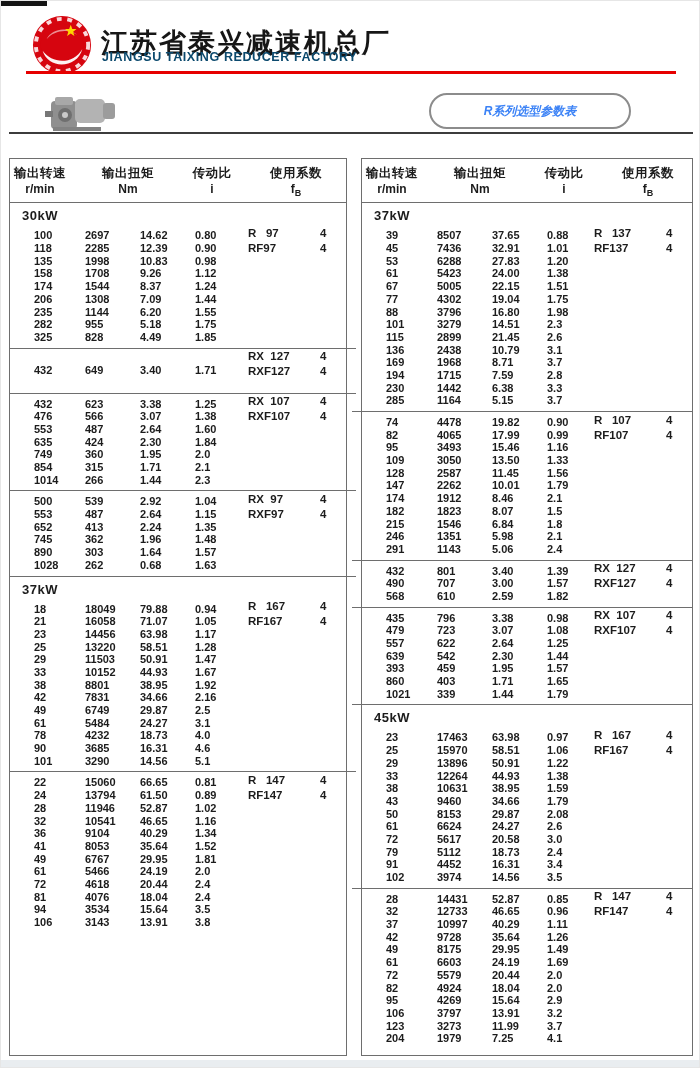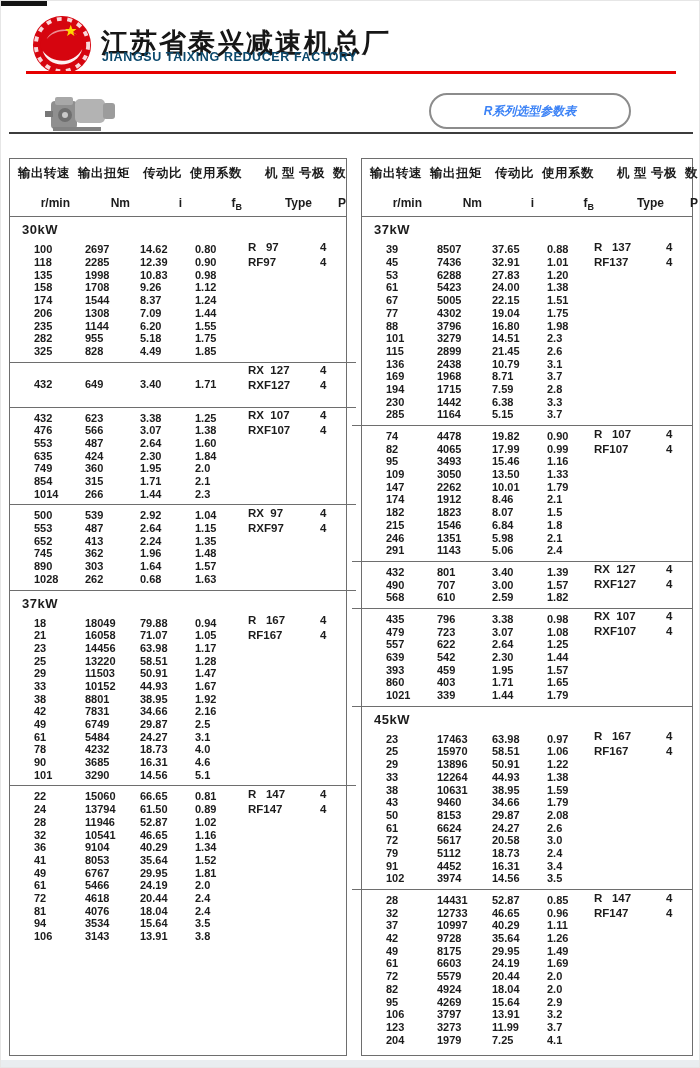--- a/index.html
+++ b/index.html
@@ -15,23 +15,23 @@
   .product-img{position:absolute;left:44px;top:86px;width:78px;height:48px;}
   .series-badge{position:absolute;left:428px;top:92px;width:198px;height:32px;
         border:2px solid #8c8c8c;border-radius:18px;display:flex;align-items:center;justify-content:center;
         font-size:12px;font-weight:bold;font-style:italic;color:#3b82f6;background:#fff;}
   .dark-rule{position:absolute;left:8px;top:131px;width:684px;height:2px;background:#3c3c3c;}
   
   .tbox{position:absolute;top:157px;height:898px;border:1px solid #6e6e6e;background:#fff;box-sizing:border-box;}
   .tbox.left{left:8px;width:338px;}
   .tbox.right{left:360px;width:332px;}
   .thead{border-bottom:1px solid #6e6e6e;padding:6px 0 4px 0;}
-  .thead-row{display:grid;grid-template-columns:60px 60px 52px 60px 70px 34px;text-align:right;}
+  .thead-row{display:grid;grid-template-columns:60px 60px 52px 60px 70px 34px;text-align:center;gap:28px;}
   .th-cn{font-size:12.5px;font-weight:bold;white-space:pre;letter-spacing:0.5px;}
-  .th-en{font-size:12px;font-weight:bold;margin-top:14px;}
+  .th-en{font-size:12px;font-weight:bold;margin-top:0;}
   .th-en sub{font-size:9px;}
   .section-title{font-size:13px;font-weight:bold;padding:5px 0 2px 12px;letter-spacing:0.5px;}
   .block{position:relative;padding:4px 0;display:flex;flex-direction:column;justify-content:center;min-height:36px;}
   .rows{display:block;}
   .row{display:grid;grid-template-columns:60px 60px 52px 60px;height:12.7px;}
   .cell{font-size:11px;font-weight:bold;line-height:12.7px;white-space:nowrap;}
   .c1{padding-left:24px;}
   .c2{padding-left:15px;}
   .c3{padding-left:10px;}
   .c4{padding-left:13px;}
@@ -617,20 +617,26 @@
               <div class="cell c3">15.46</div>
               <div class="cell c4">1.16</div>
             </div>
             <div class="row">
               <div class="cell c1">109</div>
               <div class="cell c2">3050</div>
               <div class="cell c3">13.50</div>
               <div class="cell c4">1.33</div>
             </div>
             <div class="row">
+              <div class="cell c1">128</div>
+              <div class="cell c2">2587</div>
+              <div class="cell c3">11.45</div>
+              <div class="cell c4">1.56</div>
+            </div>
+            <div class="row">
               <div class="cell c1">147</div>
               <div class="cell c2">2262</div>
               <div class="cell c3">10.01</div>
               <div class="cell c4">1.79</div>
             </div>
             <div class="row">
               <div class="cell c1">174</div>
               <div class="cell c2">1912</div>
               <div class="cell c3">8.46</div>
               <div class="cell c4">2.1</div>

